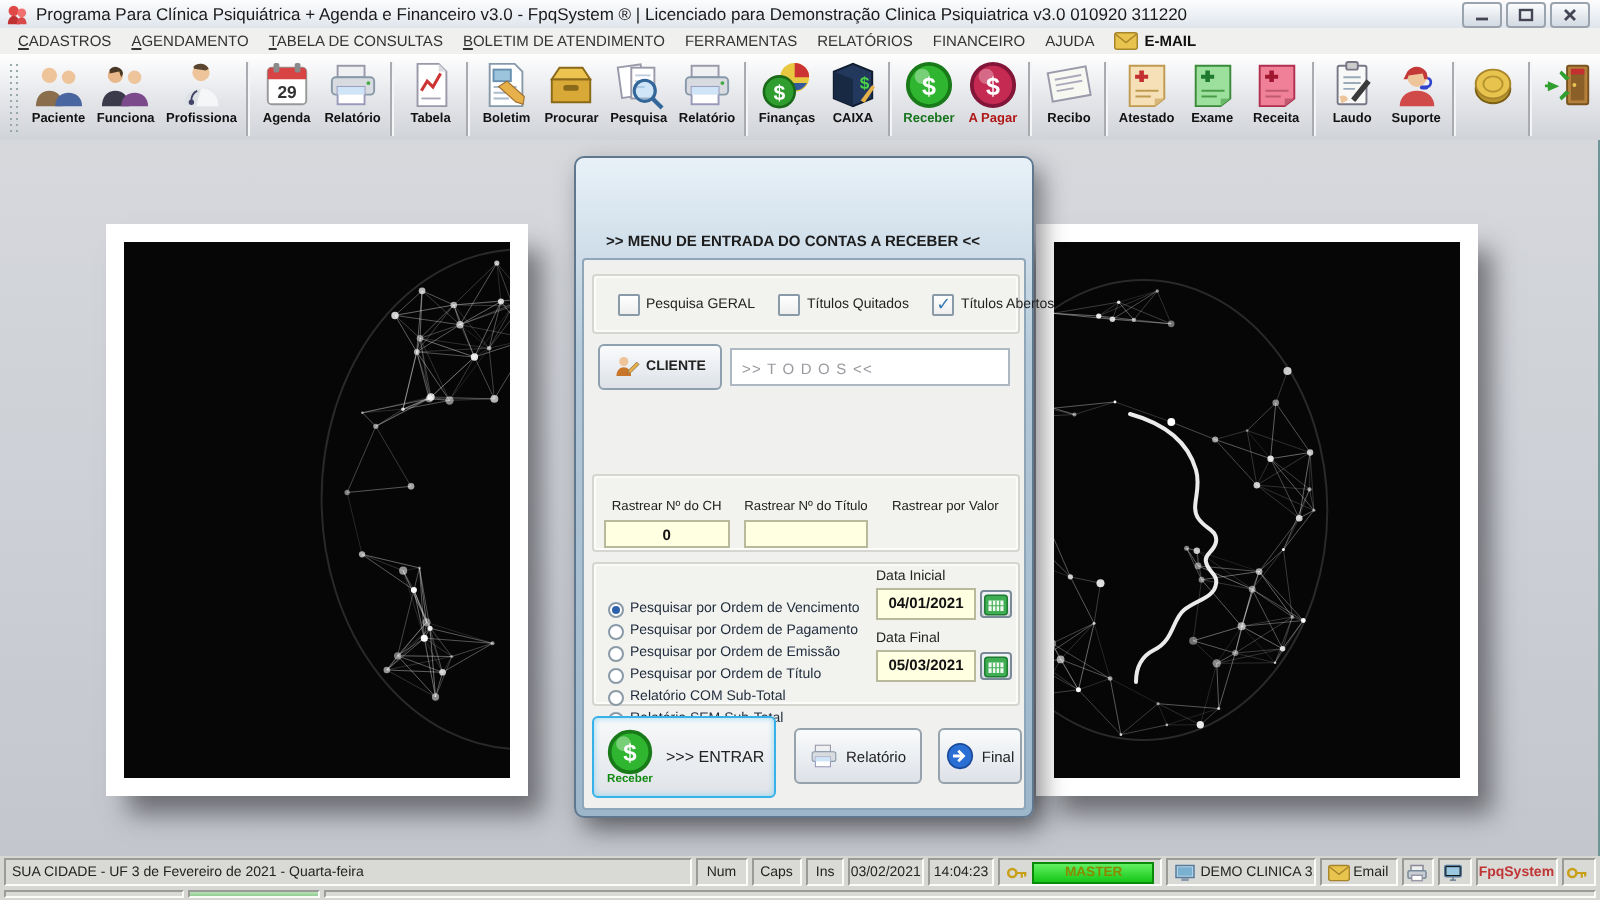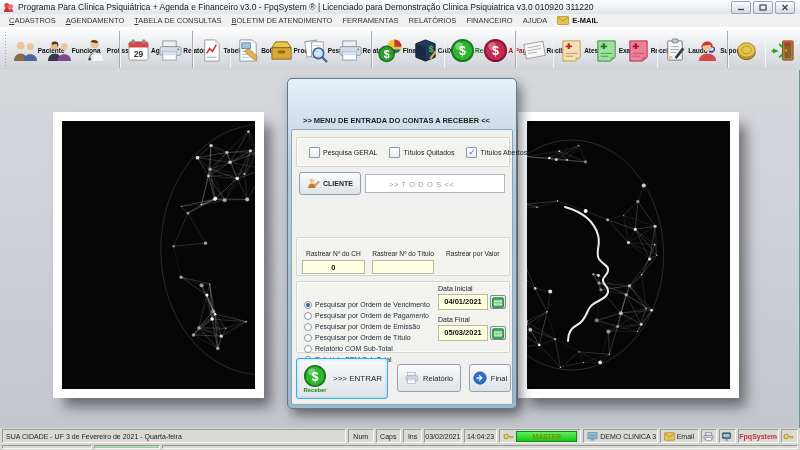--- a/index.html
+++ b/index.html
@@ -13,21 +13,21 @@
   .wbtn svg{width:8px;height:7px;}
   
   .menubar{position:absolute;left:0;top:14px;right:0;height:13px;background:#f0f0ee;border-bottom:1px solid #cfcfcd;display:flex;align-items:center;padding-left:4px;font-size:7.5px;color:#333;}
   .mitem{padding:0 5px;display:flex;align-items:flex-start;gap:3px;white-space:nowrap;cursor:default;}
   .mitem.bold .lbl{font-weight:bold;color:#111;}
   .mi-icon{display:inline-flex;width:12px;height:9px;}
   .mi-icon svg{width:12px;height:9px;}
   
   .toolbar{position:absolute;left:0;top:27px;right:0;height:43px;background:linear-gradient(#ffffff,#e2e4e8 55%,#cfd2d7);border-bottom:1px solid #a8aab0;display:flex;align-items:stretch;padding:1px 0 0 2px;}
   .grip{width:7px;margin:3px 2px;background-image:radial-gradient(#9aa 25%,transparent 30%);background-size:3px 3px;}
-  .tool{display:flex;flex-direction:row;align-items:center;justify-content:flex-start;padding:1px 3px 0 3px;min-width:26px;cursor:default;}
+  .tool{display:flex;flex-direction:column;align-items:center;justify-content:flex-start;padding:1px 3px 0 3px;min-width:26px;cursor:default;}
   .ticon{height:26px;display:flex;align-items:center;}
   .ticon svg{width:25px;height:25px;}
   .tlbl{font-size:6.5px;font-weight:bold;color:#111;white-space:nowrap;margin-top:1px;}
   .tsep{width:1px;background:#a9abb0;border-right:1px solid #f4f5f7;margin:3px 2px;}
   
   .workarea{position:absolute;left:0;top:70px;right:0;height:358px;background:linear-gradient(180deg,#d6d8dc,#cbced4 60%,#c3c6cc);border-right:1px solid #6d9596;}
   .photo{position:absolute;background:#fff;padding:9px;box-sizing:border-box;box-shadow:9px 11px 12px -2px rgba(35,35,40,.55);}
   .photo .inner{width:100%;height:100%;background:#060607;overflow:hidden;position:relative;}
   .photo-left{left:53px;top:42px;width:211px;height:286px;}
   .photo-mid{left:288px;top:43px;width:225px;height:282px;}
@@ -35,21 +35,21 @@
   
   .dialog{position:absolute;left:287px;top:8px;width:230px;border:1px solid #5f7890;border-radius:5px;background:linear-gradient(180deg,#e8f1f8,#b4c9d9 30%,#9db6ca);padding:2px 3px 3px 3px;box-shadow:4px 6px 12px rgba(20,20,25,.5);box-sizing:border-box;}
   .dlg-title{height:16px;line-height:16px;font-size:7.5px;font-weight:600;color:#1c1c1c;padding-left:12px;white-space:nowrap;margin-top:32px;}
   .dlg-body{position:relative;height:274px;background:#f0f0ee;border:1px solid #8ea6b8;border-radius:2px;}
   .grp{position:absolute;border:1px solid #d6d6d0;box-shadow:inset 0 0 0 1px #fbfbfa;border-radius:2px;background:#f2f2ef;box-sizing:border-box;}
   .cbgrp{left:4px;top:7px;width:214px;height:30px;display:flex;align-items:center;padding-left:12px;gap:12px;}
   .cb{display:flex;align-items:center;gap:3px;font-size:7px;color:#222;white-space:nowrap;}
   .cbbox{width:9px;height:9px;background:linear-gradient(#fff,#eee);border:1px solid #8a9aa8;border-radius:1px;display:inline-flex;align-items:center;justify-content:center;font-size:9px;color:#3a7ab8;line-height:1;}
   .btn-cliente{position:absolute;left:7px;top:42px;width:62px;height:23px;border:1px solid #8fa0ae;border-radius:3px;background:linear-gradient(#fafbfc,#dde2e8);display:flex;align-items:center;justify-content:center;gap:3px;font-size:7px;font-weight:bold;color:#222;font-family:inherit;padding:0;}
   .btn-cliente svg{width:13px;height:13px;}
-  .clientval{position:absolute;left:73px;top:44px;width:140px;height:19px;line-height:19px;background:#fff;border:1px solid #aeb8c2;font-size:7.5px;color:#9a9aa0;padding-left:23px;letter-spacing:.6px;box-sizing:border-box;white-space:nowrap;overflow:hidden;}
+  .clientval{position:absolute;left:73px;top:44px;width:140px;height:19px;line-height:19px;background:#fff;border:1px solid #aeb8c2;font-size:7.5px;color:#9a9aa0;padding-left:5px;letter-spacing:.6px;box-sizing:border-box;white-space:nowrap;overflow:hidden;}
   .pay{left:4px;top:72px;width:214px;height:30px;display:flex;align-items:center;padding:0 6px;gap:5px;}
   .paylab{font-size:7.2px;color:#222;white-space:nowrap;}
   .combo{flex:1;height:18px;background:#fff;border:1px solid #aeb8c2;display:flex;align-items:center;padding-left:5px;font-size:7.5px;font-weight:bold;color:#111;letter-spacing:.6px;position:relative;box-sizing:border-box;}
   .combo .arrow{position:absolute;right:1px;top:1px;bottom:1px;width:13px;background:linear-gradient(#fafbfc,#d8dde3);border-left:1px solid #b8c0c8;display:flex;align-items:center;justify-content:center;}
   .combo .arrow i{width:0;height:0;border-left:3px solid transparent;border-right:3px solid transparent;border-top:4px solid #333;}
   .track{left:4px;top:107px;width:214px;height:39px;display:flex;gap:7px;padding:4px 5px 0 5px;}
   .tcol{flex:1;text-align:center;}
   .tcol .tlab{font-size:6.6px;color:#222;margin-bottom:2px;white-space:nowrap;}
   .tfield{height:14px;line-height:14px;background:#ffffe1;border:1px solid #b9b99c;font-size:7.5px;font-weight:bold;color:#111;padding:0 3px;box-sizing:border-box;}
   .tfield.center{text-align:center;}.tfield.right{text-align:right;margin-top:32px;}.tfield.left{text-align:left;}

